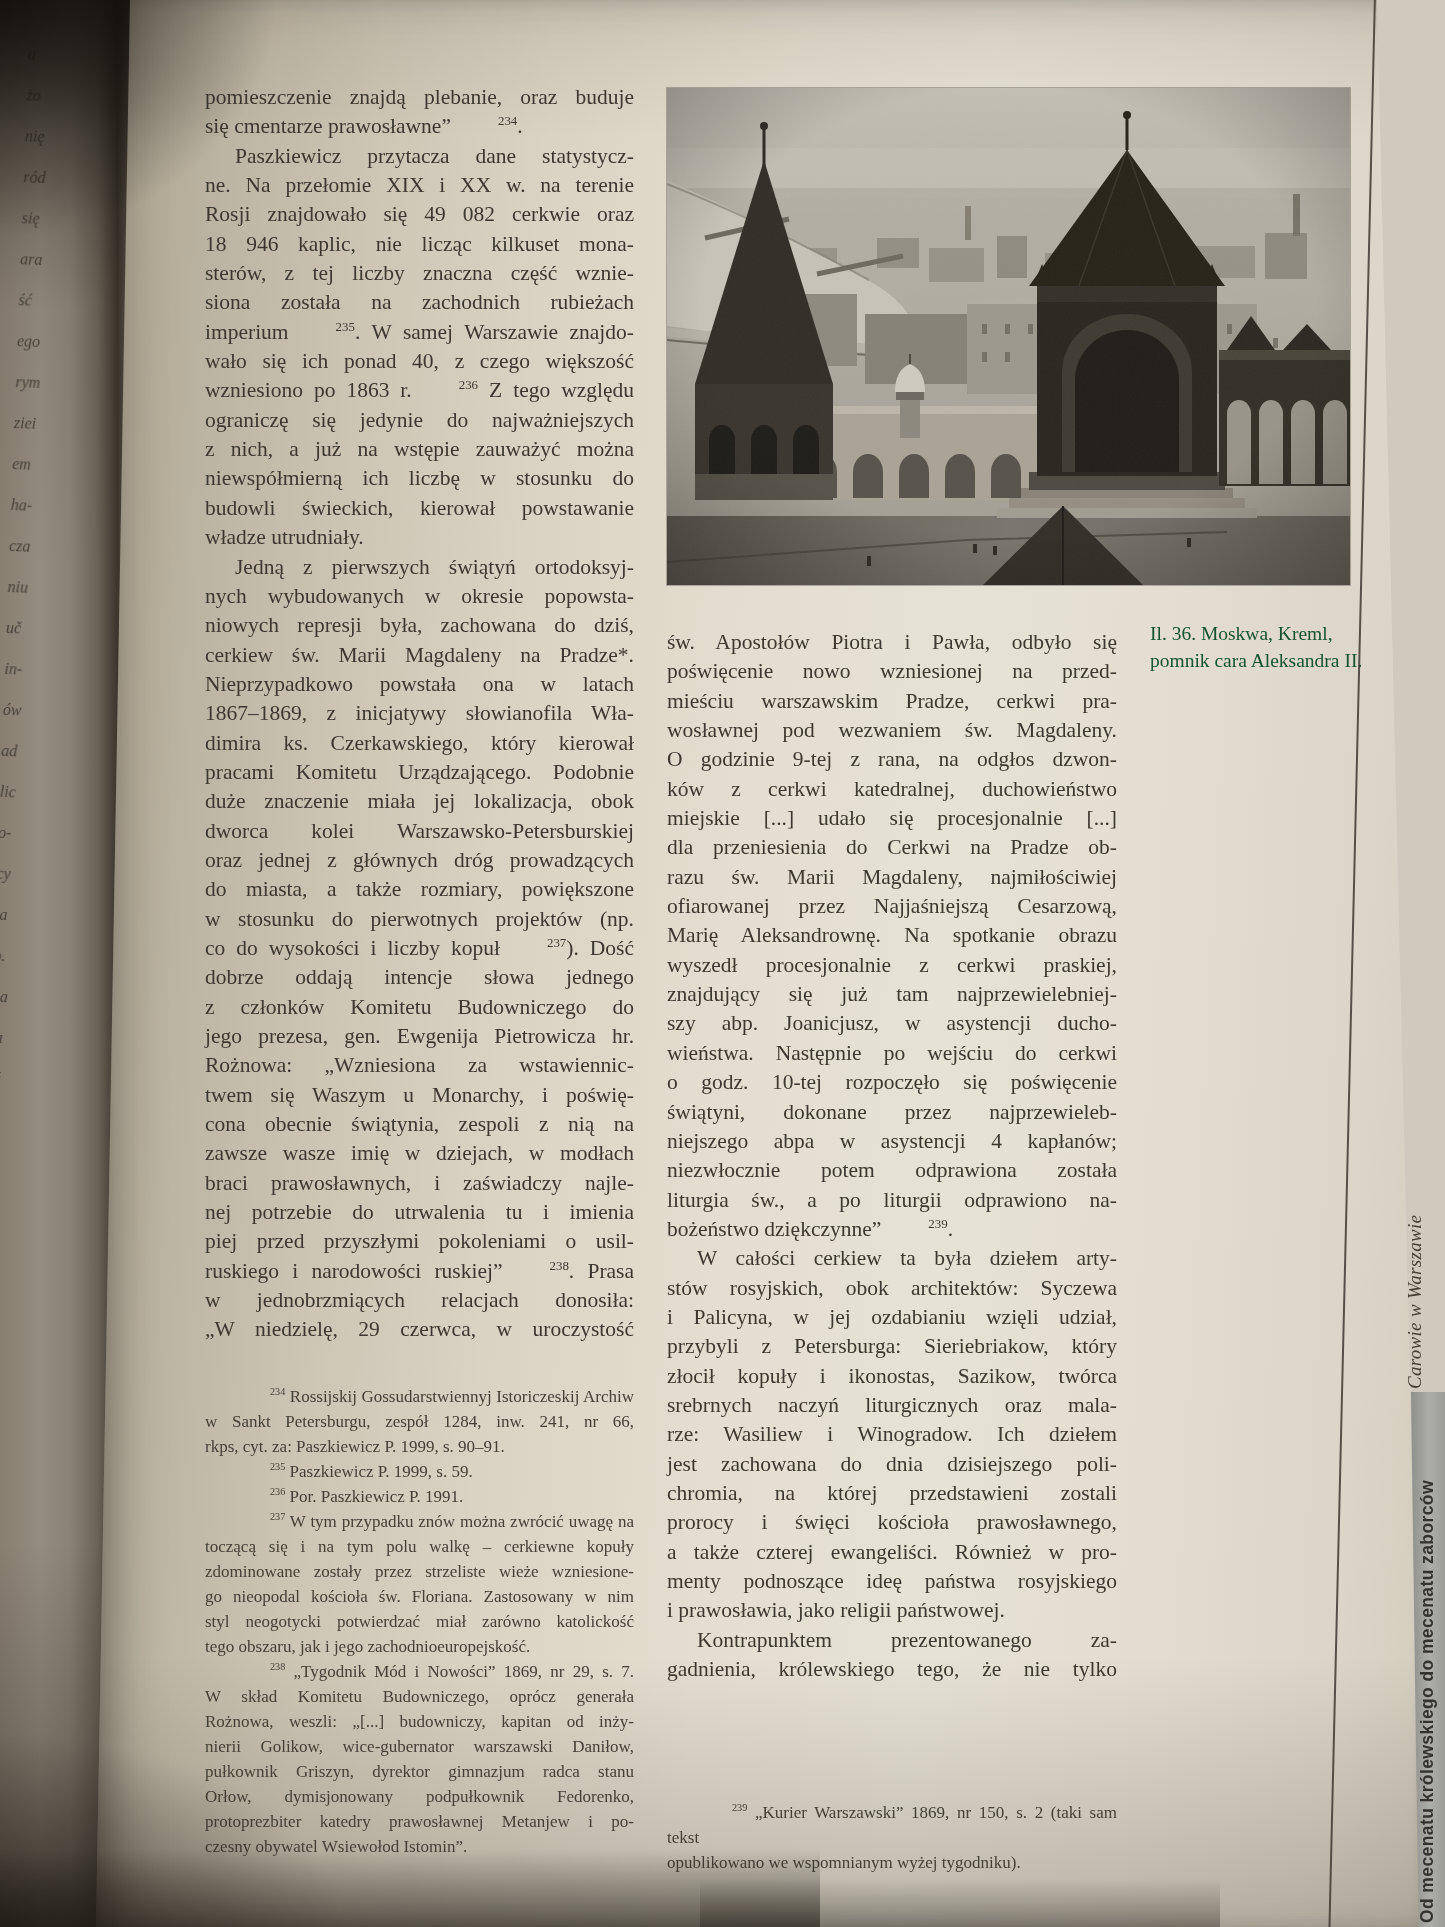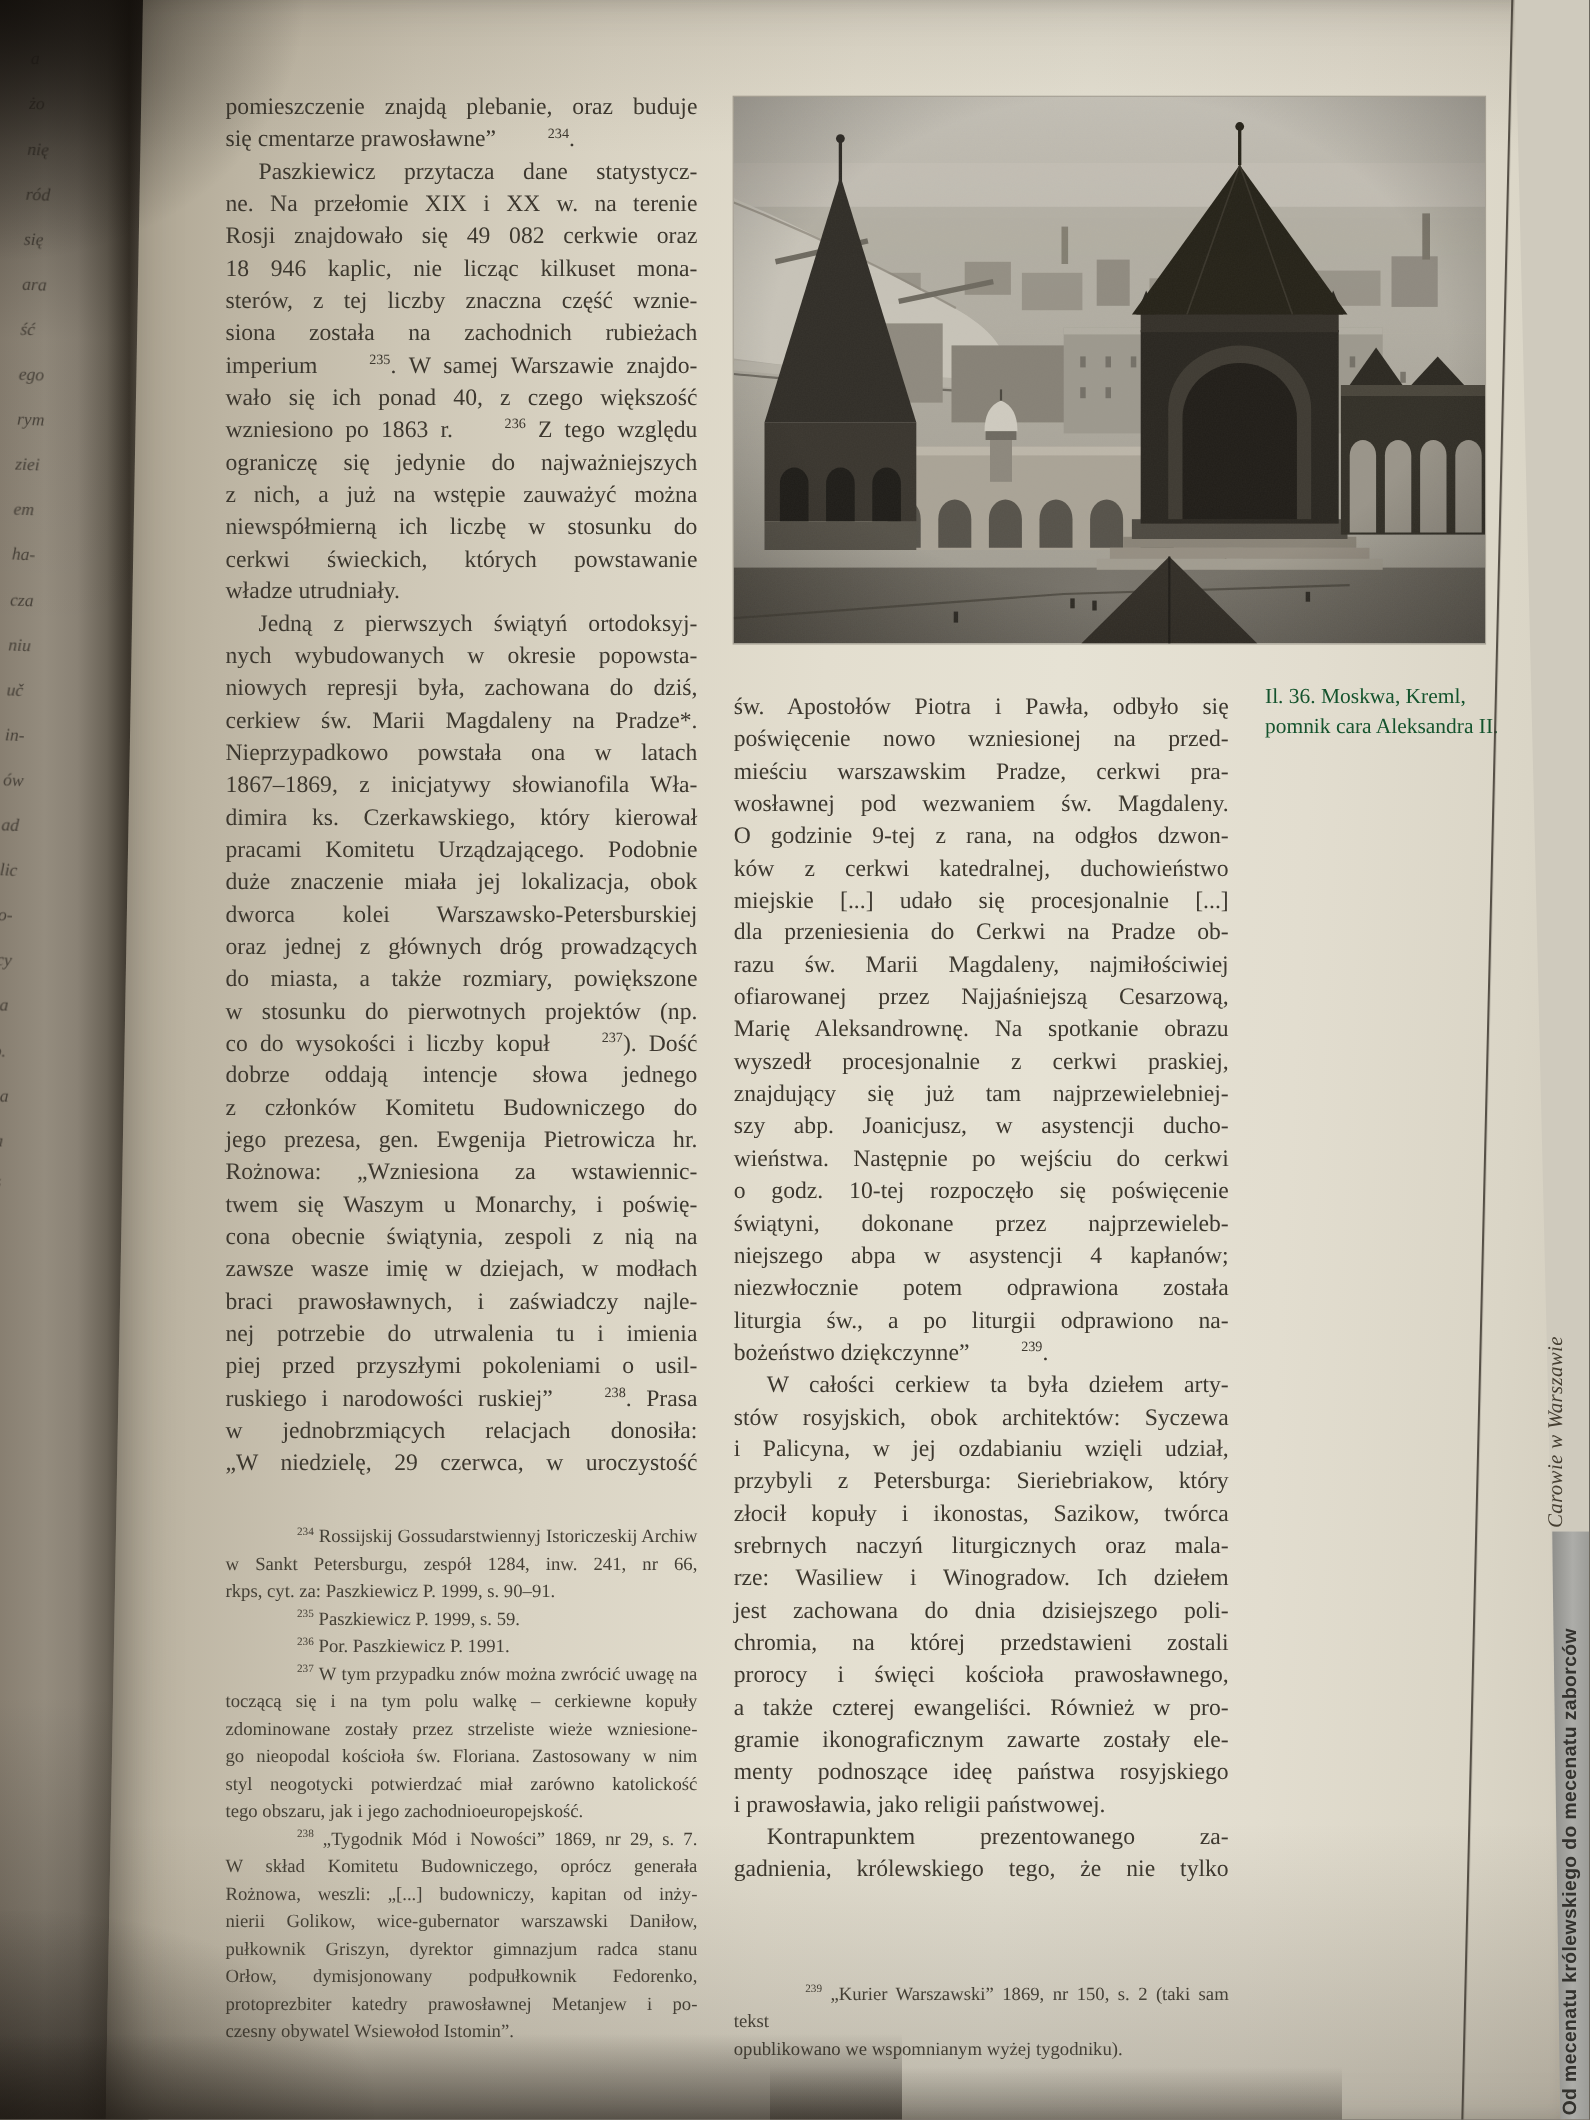--- a/index.html
+++ b/index.html
@@ -276,21 +276,21 @@
       <div class="tl">Rosji znajdowało się 49 082 cerkwie oraz</div>
       <div class="tl">18 946 kaplic, nie licząc kilkuset mona-</div>
       <div class="tl">sterów, z tej liczby znaczna część wznie-</div>
       <div class="tl">siona została na zachodnich rubieżach</div>
       <div class="tl">imperium<sup>235</sup>. W samej Warszawie znajdo-</div>
       <div class="tl">wało się ich ponad 40, z czego większość</div>
       <div class="tl">wzniesiono po 1863 r.<sup>236</sup> Z tego względu</div>
       <div class="tl">ograniczę się jedynie do najważniejszych</div>
       <div class="tl">z nich, a już na wstępie zauważyć można</div>
       <div class="tl">niewspółmierną ich liczbę w stosunku do</div>
-      <div class="tl">cerkwi świeckich, których powstawanie</div>
+      <div class="tl">budowli świeckich, kierował powstawanie</div>
       <div class="tl pe">władze utrudniały.</div>
       <div class="tl pi">Jedną z pierwszych świątyń ortodoksyj-</div>
       <div class="tl">nych wybudowanych w okresie popowsta-</div>
       <div class="tl">niowych represji była, zachowana do dziś,</div>
       <div class="tl">cerkiew św. Marii Magdaleny na Pradze*.</div>
       <div class="tl">Nieprzypadkowo powstała ona w latach</div>
       <div class="tl">1867–1869, z inicjatywy słowianofila Wła-</div>
       <div class="tl">dimira ks. Czerkawskiego, który kierował</div>
       <div class="tl">pracami Komitetu Urządzającego. Podobnie</div>
       <div class="tl">duże znaczenie miała jej lokalizacja, obok</div>
@@ -340,21 +340,20 @@
       <div class="tl">stów rosyjskich, obok architektów: Syczewa</div>
       <div class="tl">i Palicyna, w jej ozdabianiu wzięli udział,</div>
       <div class="tl">przybyli z Petersburga: Sieriebriakow, który</div>
       <div class="tl">złocił kopuły i ikonostas, Sazikow, twórca</div>
       <div class="tl">srebrnych naczyń liturgicznych oraz mala-</div>
       <div class="tl">rze: Wasiliew i Winogradow. Ich dziełem</div>
       <div class="tl">jest zachowana do dnia dzisiejszego poli-</div>
       <div class="tl">chromia, na której przedstawieni zostali</div>
       <div class="tl">prorocy i święci kościoła prawosławnego,</div>
       <div class="tl">a także czterej ewangeliści. Również w pro-</div>
-      <div class="tl">gramie ikonograficznym zawarte zostały ele-</div>
       <div class="tl">menty podnoszące ideę państwa rosyjskiego</div>
       <div class="tl pe">i prawosławia, jako religii państwowej.</div>
       <div class="tl pi">Kontrapunktem prezentowanego za-</div>
       <div class="tl">gadnienia, królewskiego tego, że nie tylko</div>
     </div>
   <div id="fnleft" class="fn">
 
   <div class="tl pi"><sup>234</sup> Rossijskij Gossudarstwiennyj Istoriczeskij Archiw</div>
       <div class="tl">w Sankt Petersburgu, zespół 1284, inw. 241, nr 66,</div>
       <div class="tl pe">rkps, cyt. za: Paszkiewicz P. 1999, s. 90–91.</div>

